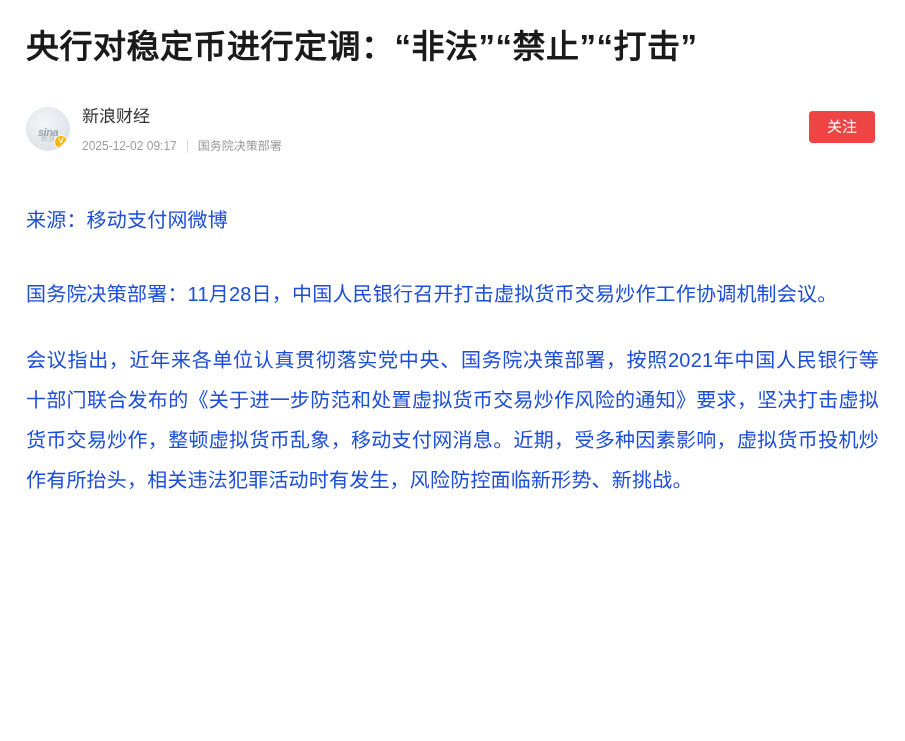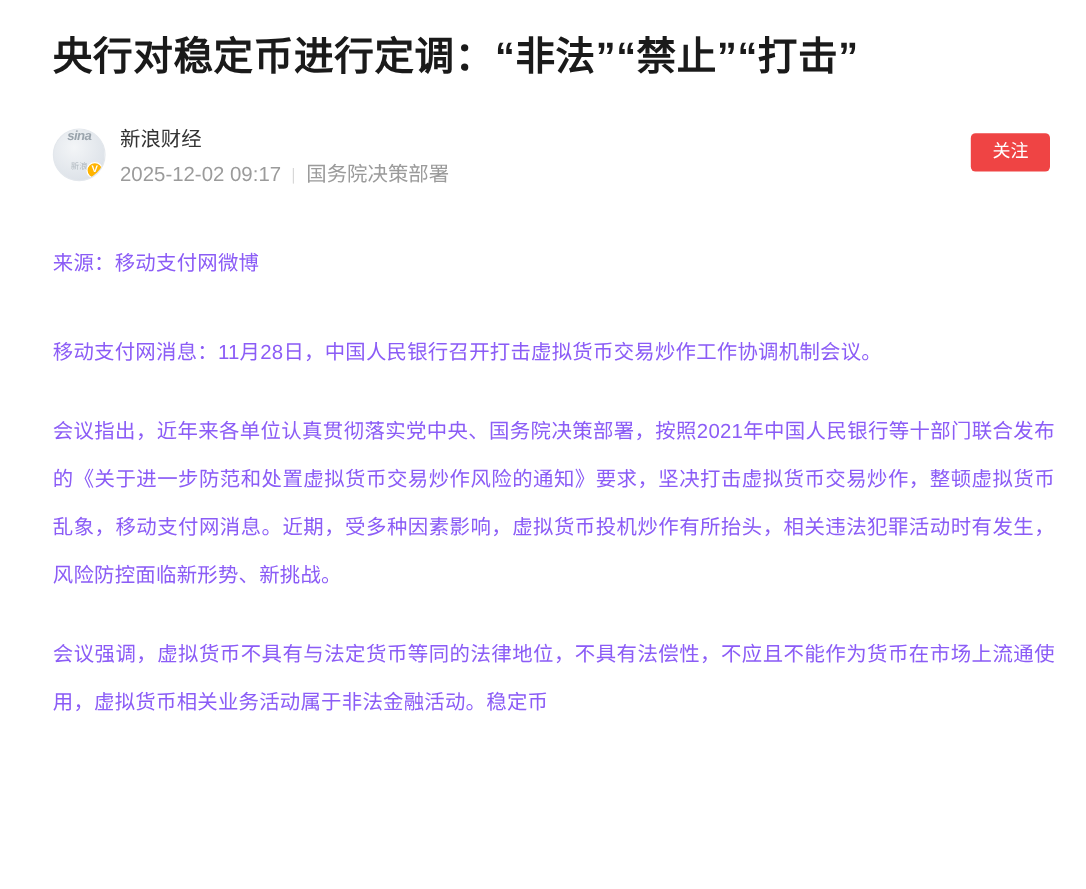--- a/index.html
+++ b/index.html
@@ -12,21 +12,21 @@
     height: 741px;
     overflow: hidden;
     font-family: "Liberation Sans", "DejaVu Sans", sans-serif;
     color: #222222;
     -webkit-font-smoothing: antialiased;
   }
   .page {
     width: 905px;
     height: 741px;
     box-sizing: border-box;
-    padding: 22px 26px 0 44px;
+    padding: 22px 26px 0 26px;
     position: relative;
   }
   .article-title {
     font-size: 33px;
     line-height: 49px;
     font-weight: bold;
     color: #1a1a1a;
     letter-spacing: 0.5px;
     margin: 0 0 6px 0;
     max-width: 860px;
@@ -46,21 +46,21 @@
     position: relative;
     flex: 0 0 auto;
     margin-top: 4px;
     overflow: hidden;
     border: 1px solid #e3e7ec;
   }
   .avatar .sina-text {
     position: absolute;
     left: 0;
     right: 0;
-    top: 0;
+    top: 18px;
     text-align: center;
     font-size: 11px;
     font-style: italic;
     font-weight: bold;
     color: #9aa4ad;
     letter-spacing: -0.5px;
   }
   .avatar .sina-sub {
     position: absolute;
     left: 0;
@@ -99,21 +99,21 @@
   .account-name {
     font-size: 17px;
     color: #333333;
     line-height: 24px;
     font-weight: normal;
   }
   .byline-meta {
     margin-top: 7px;
     display: flex;
     align-items: center;
-    font-size: 17px;
+    font-size: 12px;
     color: #9b9b9b;
     line-height: 20px;
   }
   .byline-meta .sep {
     display: inline-block;
     width: 1px;
     height: 13px;
     background: #d8d8d8;
     margin: 0 10px;
   }
@@ -129,23 +129,23 @@
     width: 66px;
     text-align: center;
     border-radius: 4px;
     cursor: pointer;
     user-select: none;
   }
   .body-content {
     margin-top: 44px;
   }
   .para {
-    font-size: 17px;
+    font-size: 20px;
     line-height: 40px;
-    color: #8b5cf6;
+    color: #1d4ed8;
     margin: 0 0 26px 0;
     letter-spacing: 0.2px;
     text-align: justify;
     max-width: 866px;
   }
   .para.source {
     margin-bottom: 34px;
   }
 </style>
 </head>
@@ -171,18 +171,17 @@
         <span class="sep"></span>
         <span>国务院决策部署</span>
       </div>
     </div>
 
     <div class="follow-button">关注</div>
   </div>
 
   <div class="body-content">
     <p class="para source">来源：移动支付网微博</p>
-    <p class="para">移动支付网消息：11月28日，中国人民银行召开打击虚拟货币交易炒作工作协调机制会议。</p>
+    <p class="para">国务院决策部署：11月28日，中国人民银行召开打击虚拟货币交易炒作工作协调机制会议。</p>
     <p class="para">会议指出，近年来各单位认真贯彻落实党中央、国务院决策部署，按照2021年中国人民银行等十部门联合发布的《关于进一步防范和处置虚拟货币交易炒作风险的通知》要求，坚决打击虚拟货币交易炒作，整顿虚拟货币乱象，移动支付网消息。近期，受多种因素影响，虚拟货币投机炒作有所抬头，相关违法犯罪活动时有发生，风险防控面临新形势、新挑战。</p>
-    <p class="para">会议强调，虚拟货币不具有与法定货币等同的法律地位，不具有法偿性，不应且不能作为货币在市场上流通使用，虚拟货币相关业务活动属于非法金融活动。稳定币</p>
   </div>
 
 </div>
 
 </body></html>

